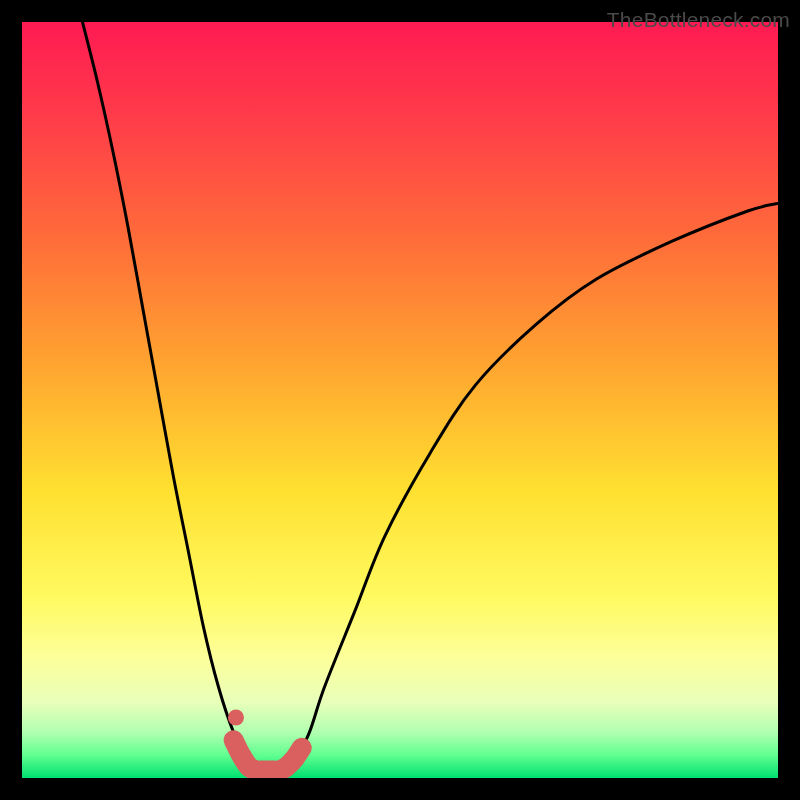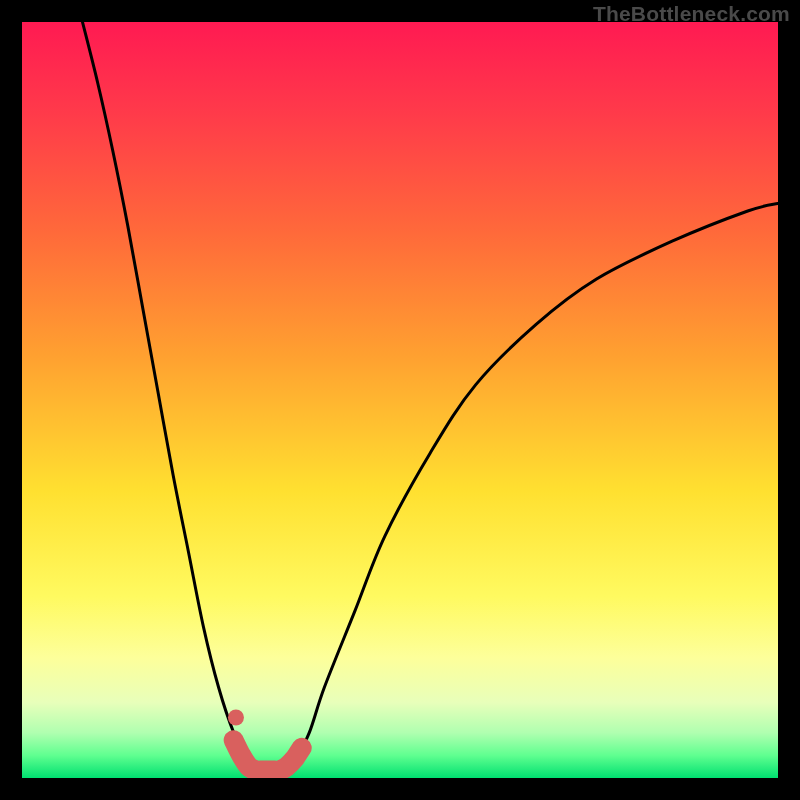--- a/index.html
+++ b/index.html
@@ -35,25 +35,25 @@
       #fffa60 76%,
       #fdff9a 84%,
       #e8ffba 90%,
       #b0ffb0 94%,
       #60ff90 97%,
       #00e070 100%
     );
   }
   .attribution {
     position: absolute;
-    top: 2px;
+    top: 8px;
     right: 10px;
     color: #4a4a4a;
     font-size: 21px;
-    font-weight: 700;
+    font-weight: 400;
     letter-spacing: 0.2px;
     z-index: 10;
     margin-left: 12px;
   }
   svg.curves {
     position: absolute;
     left: 0;
     top: 0;
     width: 100%;
     height: 100%;

